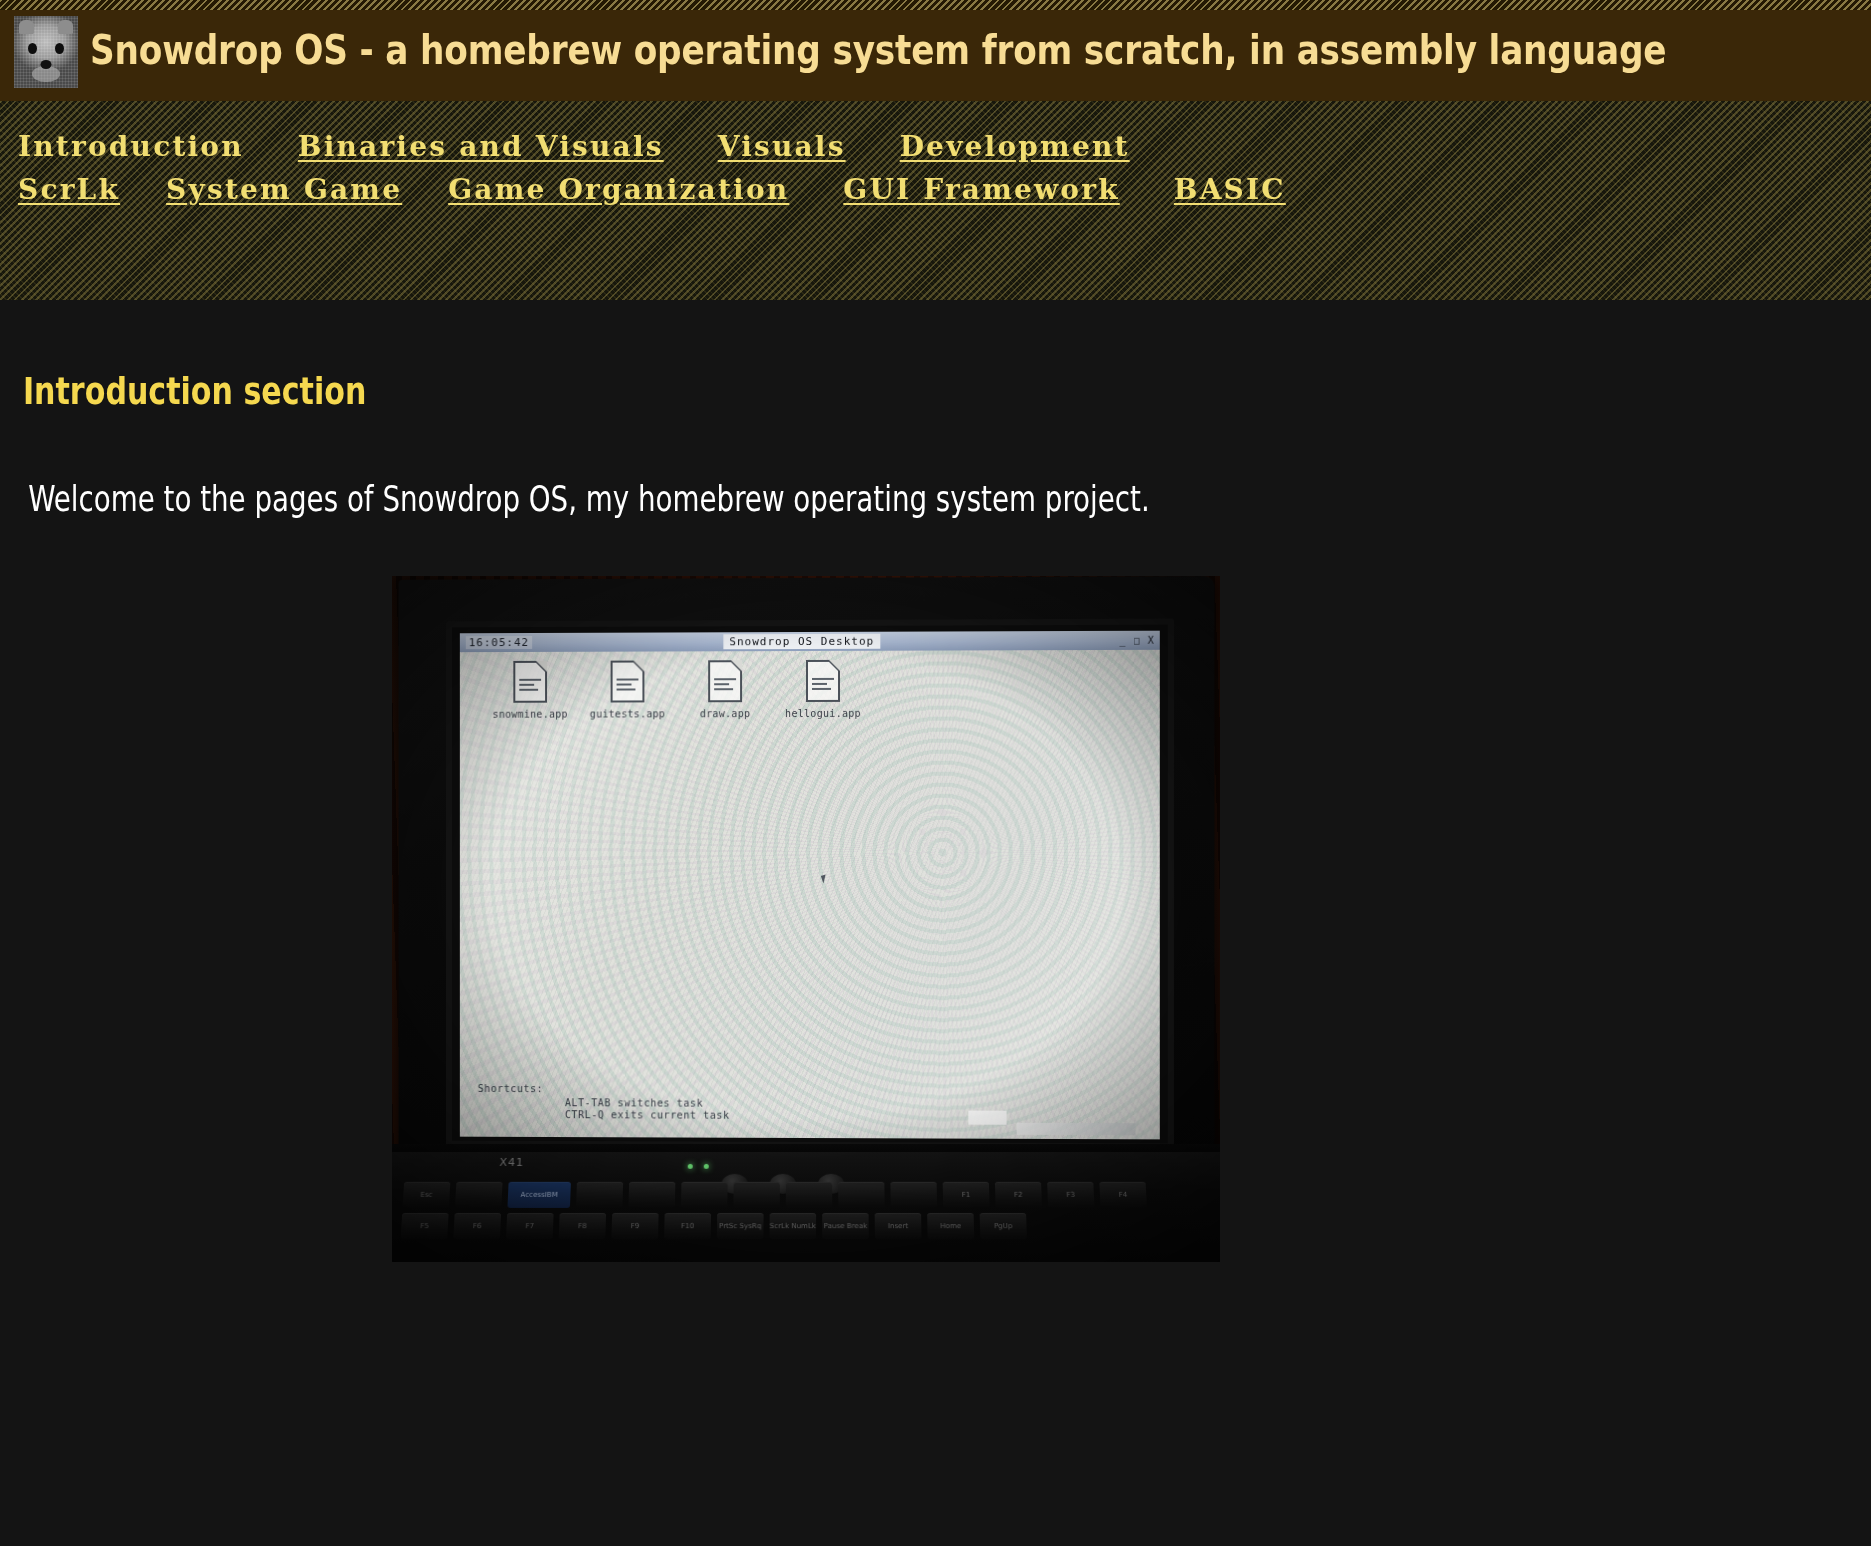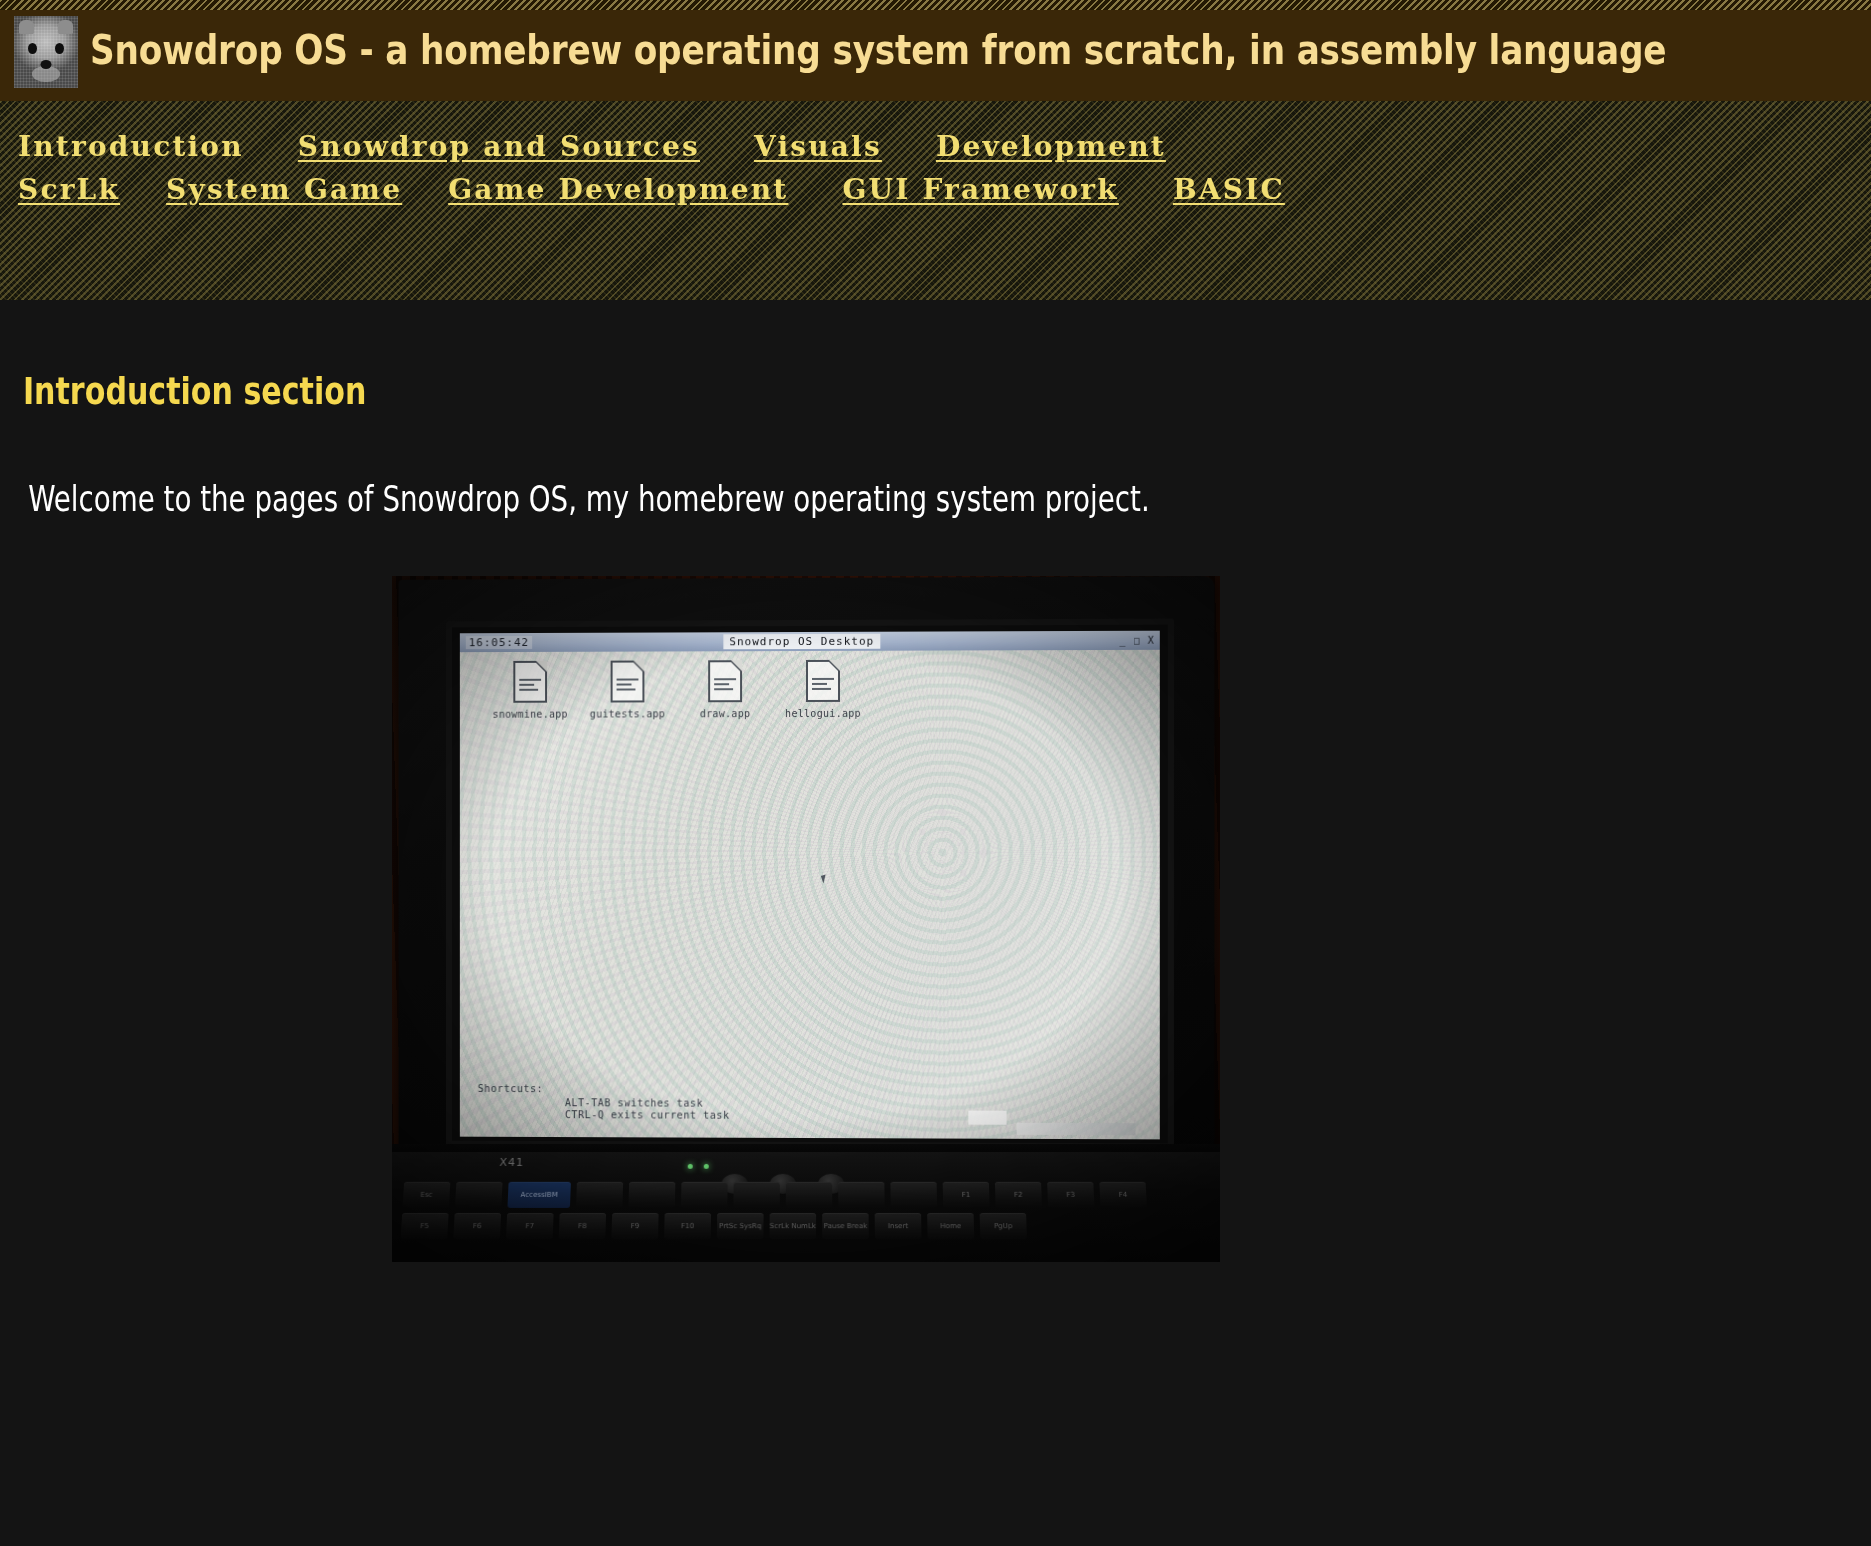--- a/index.html
+++ b/index.html
@@ -431,24 +431,24 @@
     <span class="muzzle"></span>
     <span class="eye-l"></span>
     <span class="eye-r"></span>
     <span class="snout"></span>
   </div>
   <div class="header-title">Snowdrop OS - a homebrew operating system from scratch, in assembly language</div>
 </div>
 
 <nav class="navbar">
   <div class="nav-row">
-    <a class="nav-link current">Introduction</a><span class="nav-gap-md"></span><a class="nav-link">Snowdrop and Sources</a><span class="nav-gap-md"></span><a class="nav-link">Visuals</a><span class="nav-gap-md"></span><a class="nav-link">Development</a>
+    <a class="nav-link current">Introduction</a><span class="nav-gap-md"></span><a class="nav-link">Binaries and Visuals</a><span class="nav-gap-md"></span><a class="nav-link">Visuals</a><span class="nav-gap-md"></span><a class="nav-link">Development</a>
   </div>
   <div class="nav-row">
-    <a class="nav-link">ScrLk</a><span class="nav-gap-sm"></span><a class="nav-link">System Game</a><span class="nav-gap-sm"></span><a class="nav-link">Game Development</a><span class="nav-gap-md"></span><a class="nav-link">GUI Framework</a><span class="nav-gap-md"></span><a class="nav-link">BASIC</a>
+    <a class="nav-link">ScrLk</a><span class="nav-gap-sm"></span><a class="nav-link">System Game</a><span class="nav-gap-sm"></span><a class="nav-link">Game Organization</a><span class="nav-gap-md"></span><a class="nav-link">GUI Framework</a><span class="nav-gap-md"></span><a class="nav-link">BASIC</a>
   </div>
 </nav>
 
 <main class="content">
   <h2 class="section-heading">Introduction section</h2>
   <p class="welcome-text">Welcome to the pages of Snowdrop OS, my homebrew operating system project.</p>
 
   <figure class="photo-wrap">
     <div class="desk"></div>
 

